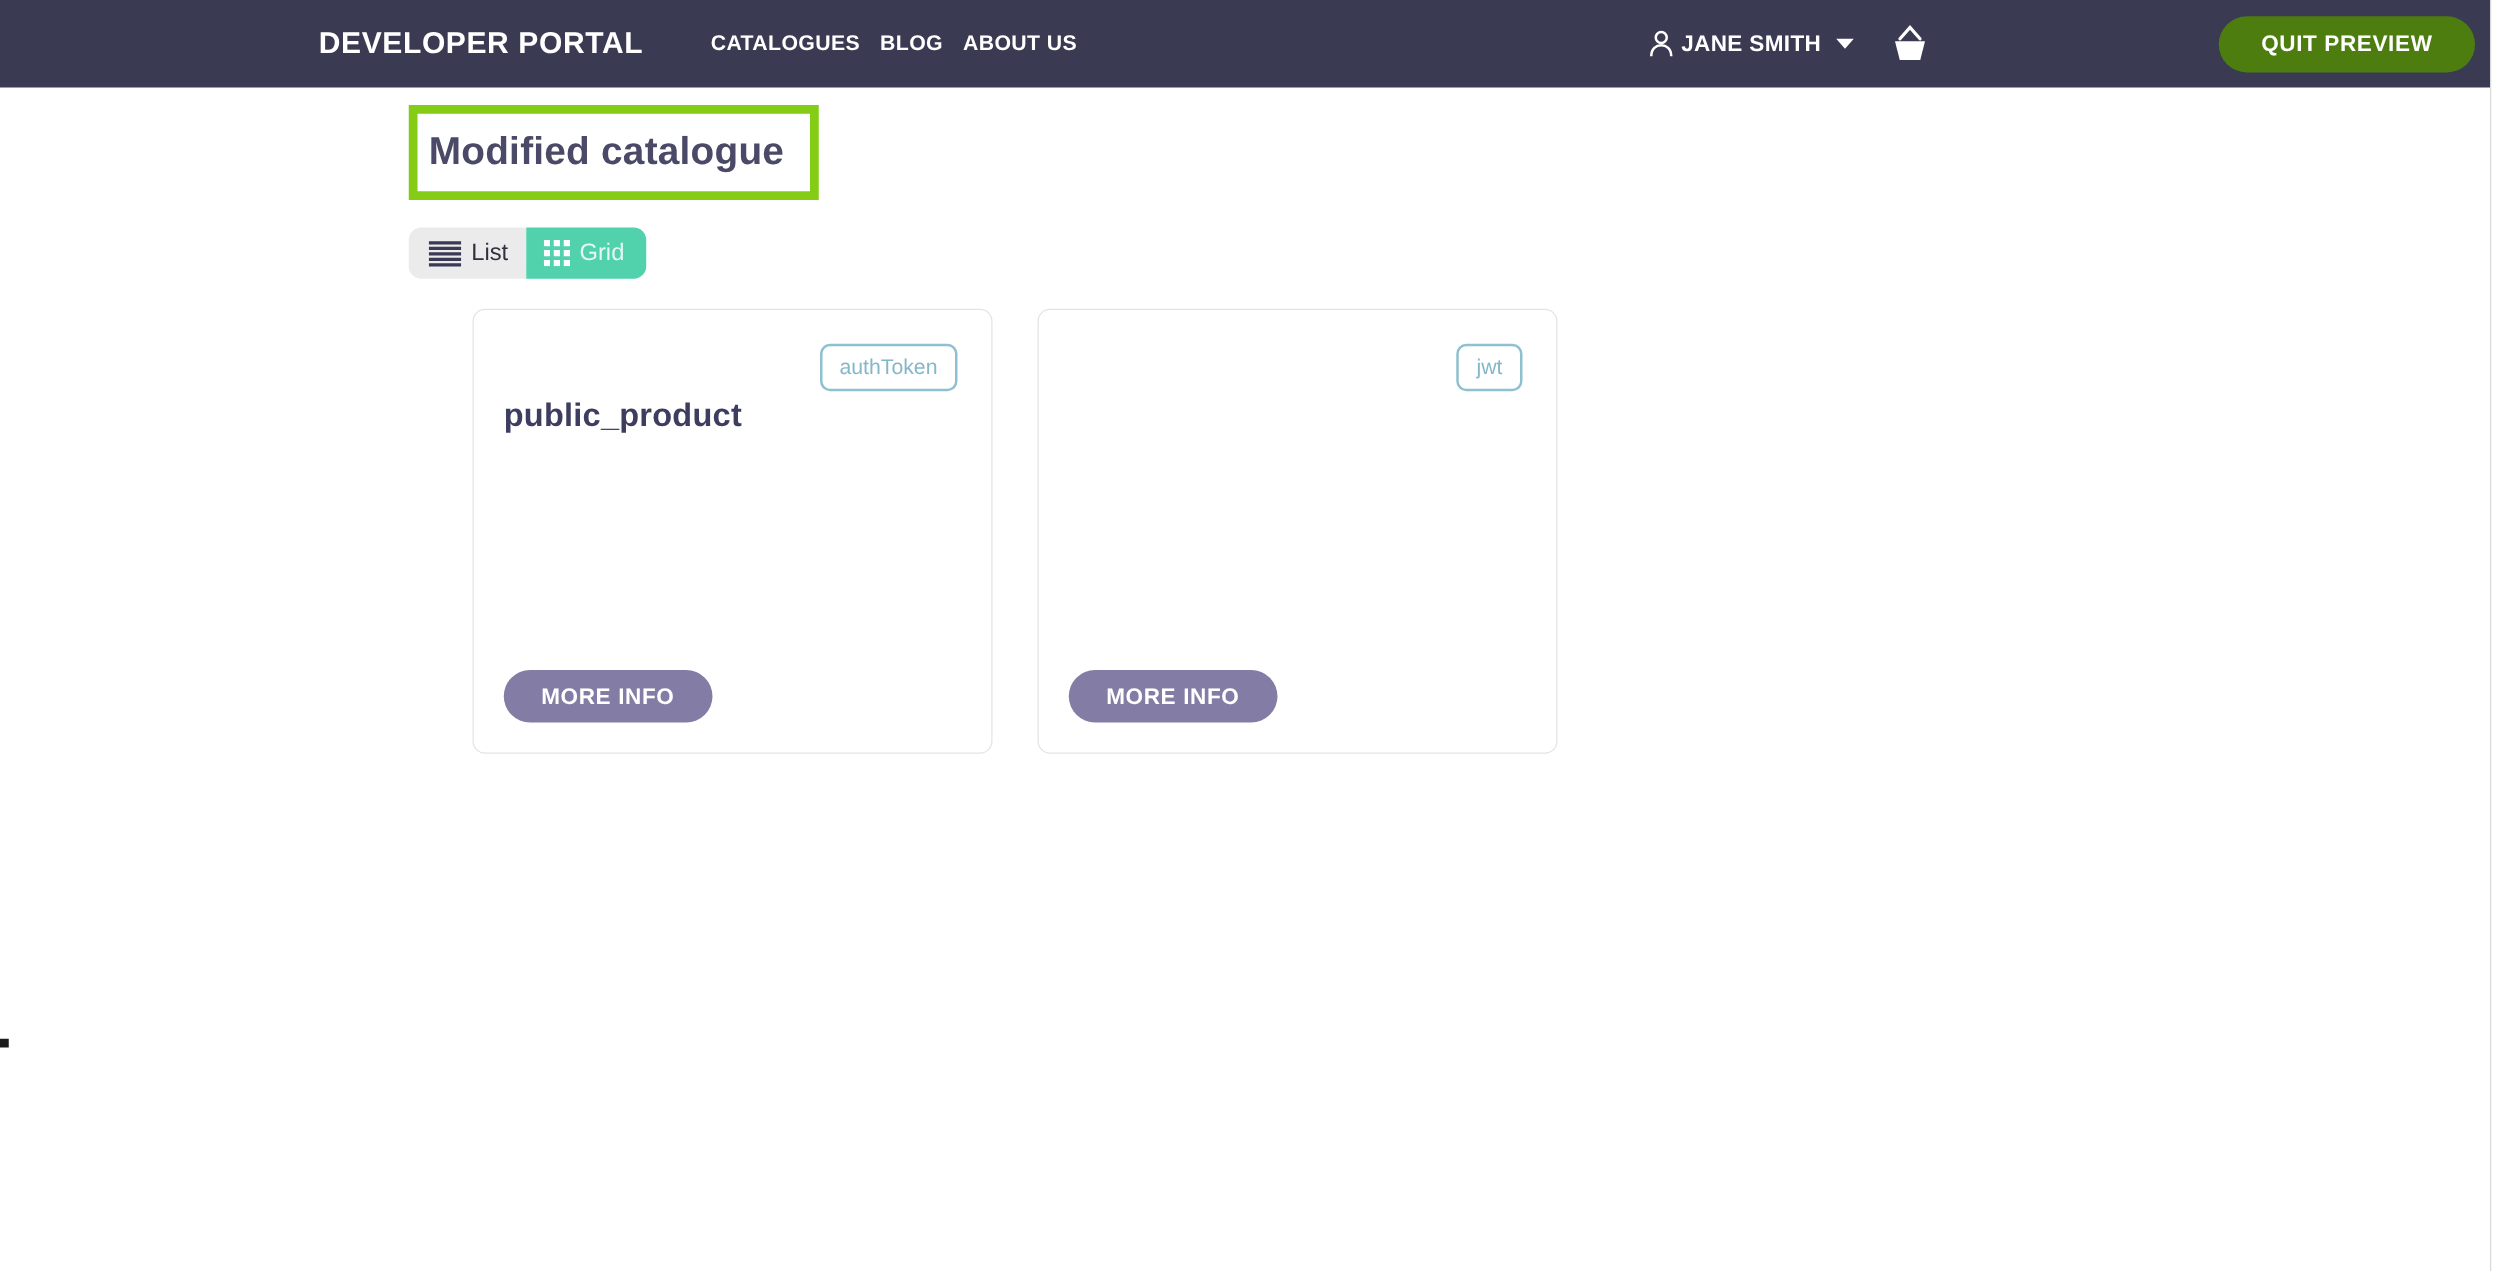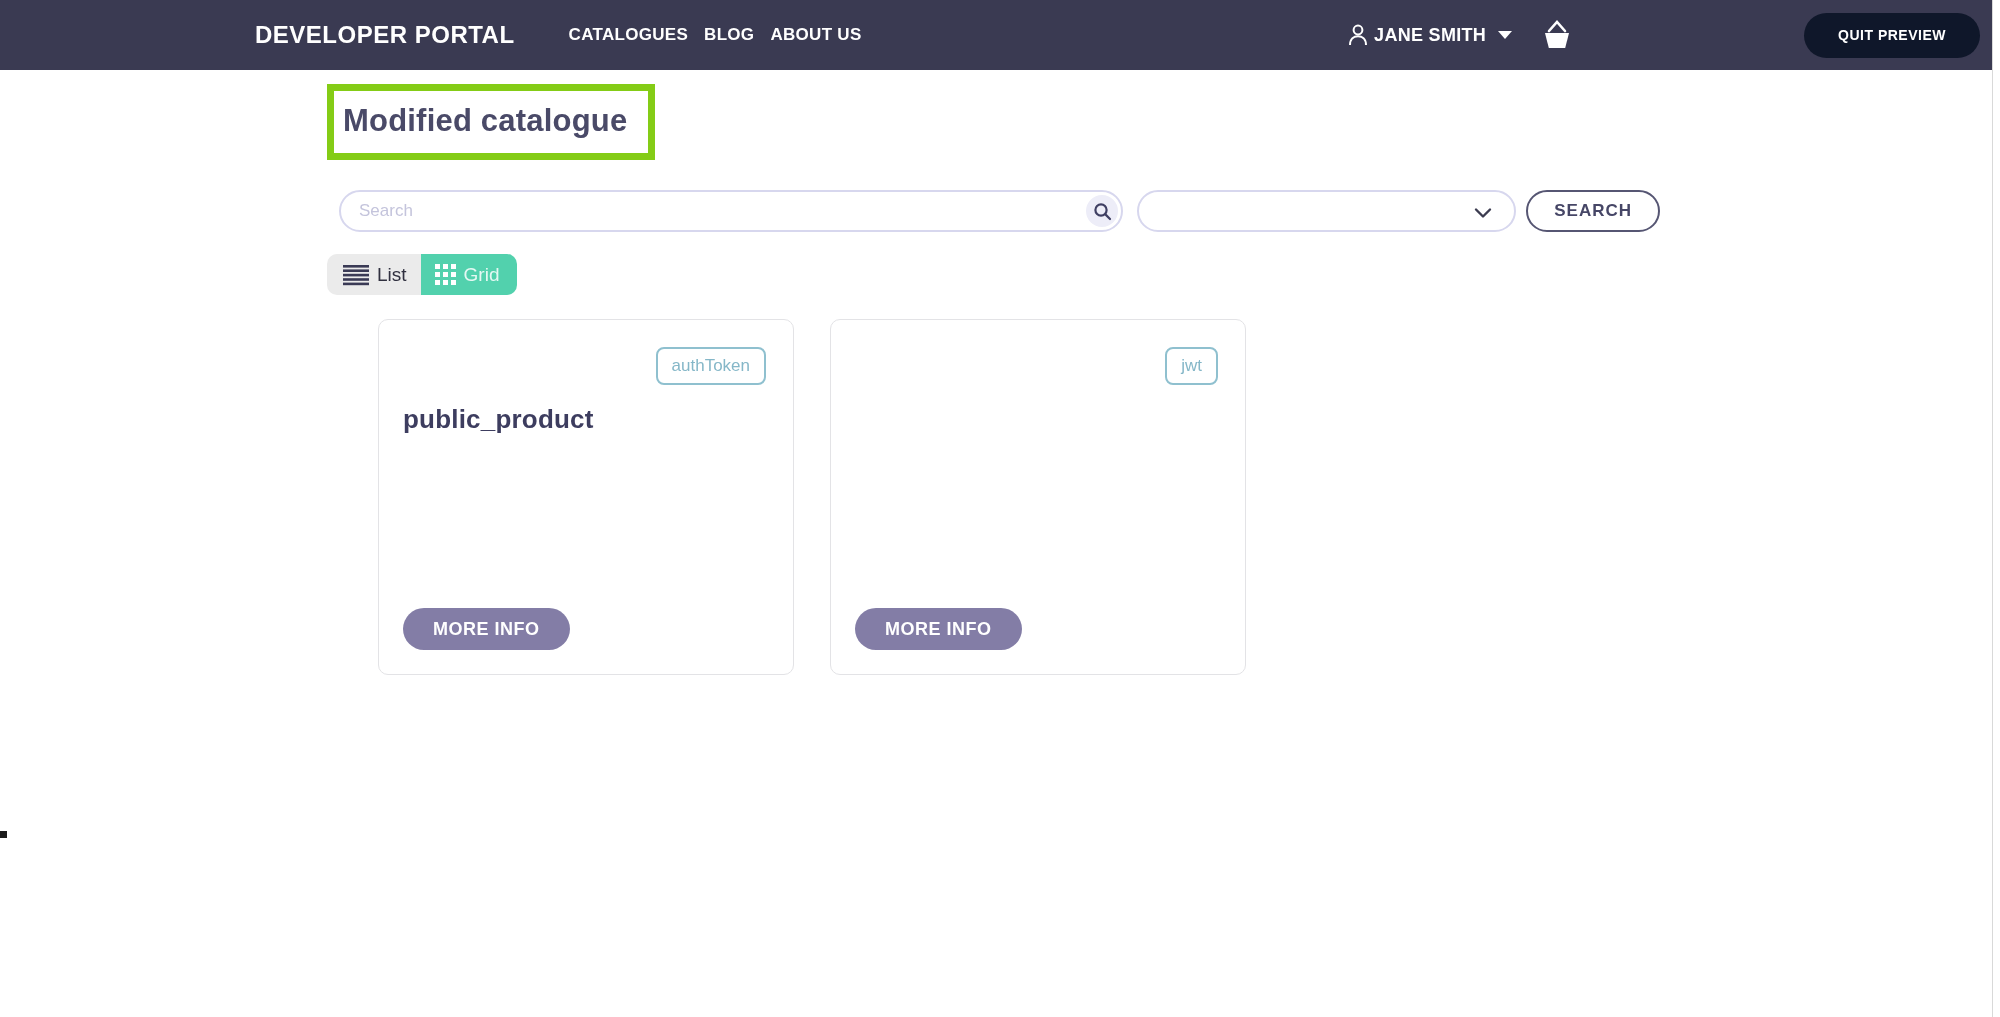--- a/index.html
+++ b/index.html
@@ -18,22 +18,22 @@
   .nav-item { font-size: 17px; font-weight: 700; letter-spacing: 0.3px; cursor: pointer; white-space: nowrap; }
   .header-right { display: flex; align-items: center; margin-left: auto; }
   .user-menu { display: flex; align-items: center; cursor: pointer; }
   .user-icon svg { display: block; }
   .user-name { font-size: 18px; font-weight: 700; margin-left: 5px; letter-spacing: 0.3px; white-space: nowrap; }
   .caret-down { width: 0; height: 0; margin-left: 12px;
     border-left: 7px solid transparent; border-right: 7px solid transparent; border-top: 8px solid #ffffff; }
   .basket { margin-left: 28px; cursor: pointer; display: flex; align-items: center; }
   .quit-btn {
     margin-left: 230px; height: 45px; padding: 0 34px; border: none; cursor: pointer;
-    border-radius: 23px; background: #0f172a; color: #ffffff;
-    font-family: "Liberation Sans", sans-serif; font-size: 14px; font-weight: 700; letter-spacing: 0.5px;
+    border-radius: 23px; background: #4d7c0f; color: #ffffff;
+    font-family: "Liberation Sans", sans-serif; font-size: 18px; font-weight: 700; letter-spacing: 0.5px;
   }
 
   
   .main { position: absolute; top: 70px; left: 327px; width: 1333px; }
 
   .title-box {
     display: inline-block; margin-top: 14px; border: 7px solid #84cc16; padding: 12px 21px 14px 9px;
   }
   .page-title { font-size: 31px; font-weight: 700; color: #4a4a68; letter-spacing: 0.2px; }
 
@@ -78,21 +78,21 @@
   .cards-row { display: flex; gap: 36px; margin-top: 24px; margin-left: 12px; padding-left: 39px; }
   .card {
     position: relative; width: 416px; height: 356px; background: #ffffff;
     border: 1px solid #e3e3e6; border-radius: 10px; padding: 27px 27px 24px 24px;
   }
   .card-tag-row { display: flex; justify-content: flex-end; }
   .card-tag {
     display: inline-block; border: 2px solid #8fc0cf; border-radius: 8px;
     padding: 7px 14px; font-size: 17px; color: #85b7c8; background: #ffffff;
   }
-  .card-title { margin-top: 19px; font-size: 26px; font-weight: 700; color: #3d3d5f; letter-spacing: 0.2px; }
+  .card-title { margin-top: 4px; font-size: 26px; font-weight: 700; color: #3d3d5f; letter-spacing: 0.2px; }
   .more-info-btn {
     position: absolute; left: 24px; bottom: 24px; height: 42px; padding: 0 30px; cursor: pointer;
     border: none; border-radius: 21px; background: #837da6; color: #ffffff;
     font-family: "Liberation Sans", sans-serif; font-size: 18px; font-weight: 700; letter-spacing: 0.5px;
   }
 
   
   .scrollbar-track {
     position: absolute; top: 0; right: 0; width: 8px; height: 1017px;
     background: #ffffff; border-left: 1px solid #d9d9d9;
@@ -131,40 +131,20 @@
       <button class="quit-btn">QUIT PREVIEW</button>
     </div>
   </header>
 
   <main class="main">
 
     <div class="title-box">
       <h1 class="page-title">Modified catalogue</h1>
     </div>
 
-    <div class="search-row">
-      <div class="search-field">
-        <input class="search-input" type="text" placeholder="Search" style="">
-        <span class="search-icon-circle">
-          <svg width="19" height="19" viewBox="0 0 19 19" fill="none">
-            <circle cx="8" cy="8" r="5.6" stroke="#3f3f63" stroke-width="2.2"></circle>
-            <line x1="12.4" y1="12.4" x2="17" y2="17" stroke="#3f3f63" stroke-width="2.2" stroke-linecap="round"></line>
-          </svg>
-        </span>
-      </div>
-      <div class="filter-select">
-        <span class="filter-value"></span>
-        <span class="filter-chevron">
-          <svg width="18" height="12" viewBox="0 0 18 12" fill="none">
-            <path d="M2 2.5 L9 9.5 L16 2.5" stroke="#3c3c50" stroke-width="2.4" fill="none" stroke-linecap="round" stroke-linejoin="round"></path>
-          </svg>
-        </span>
-      </div>
-      <button class="search-btn">SEARCH</button>
-    </div>
 
     <div class="toggle-row">
       <div class="view-toggle">
         <button class="toggle-seg toggle-list">
           <svg width="26" height="22" viewBox="0 0 26 22">
             <rect x="0" y="1" width="26" height="2.6" fill="#3a3a55"></rect>
             <rect x="0" y="5.4" width="26" height="2.6" fill="#3a3a55"></rect>
             <rect x="0" y="9.8" width="26" height="2.6" fill="#3a3a55"></rect>
             <rect x="0" y="14.2" width="26" height="2.6" fill="#3a3a55"></rect>
             <rect x="0" y="18.6" width="26" height="2.6" fill="#3a3a55"></rect>

